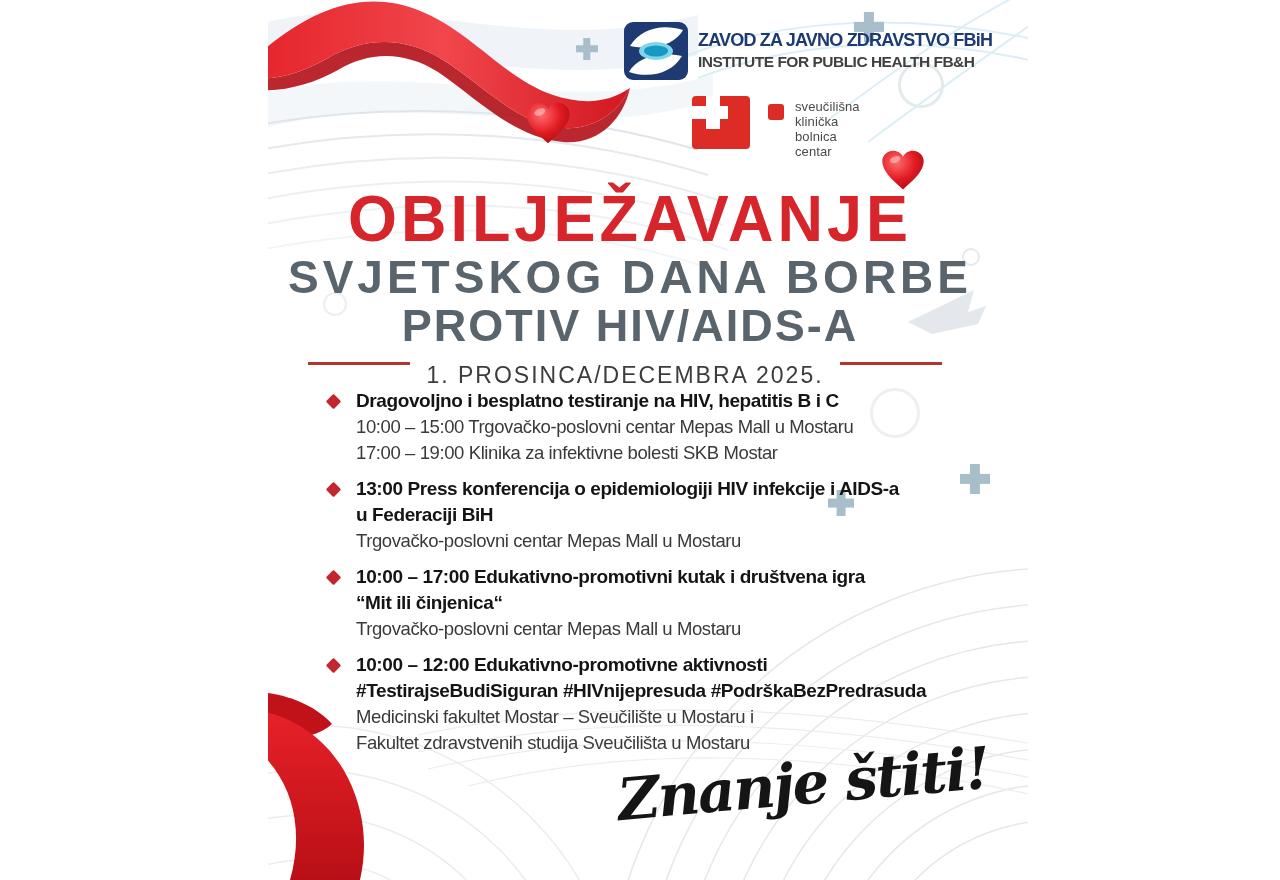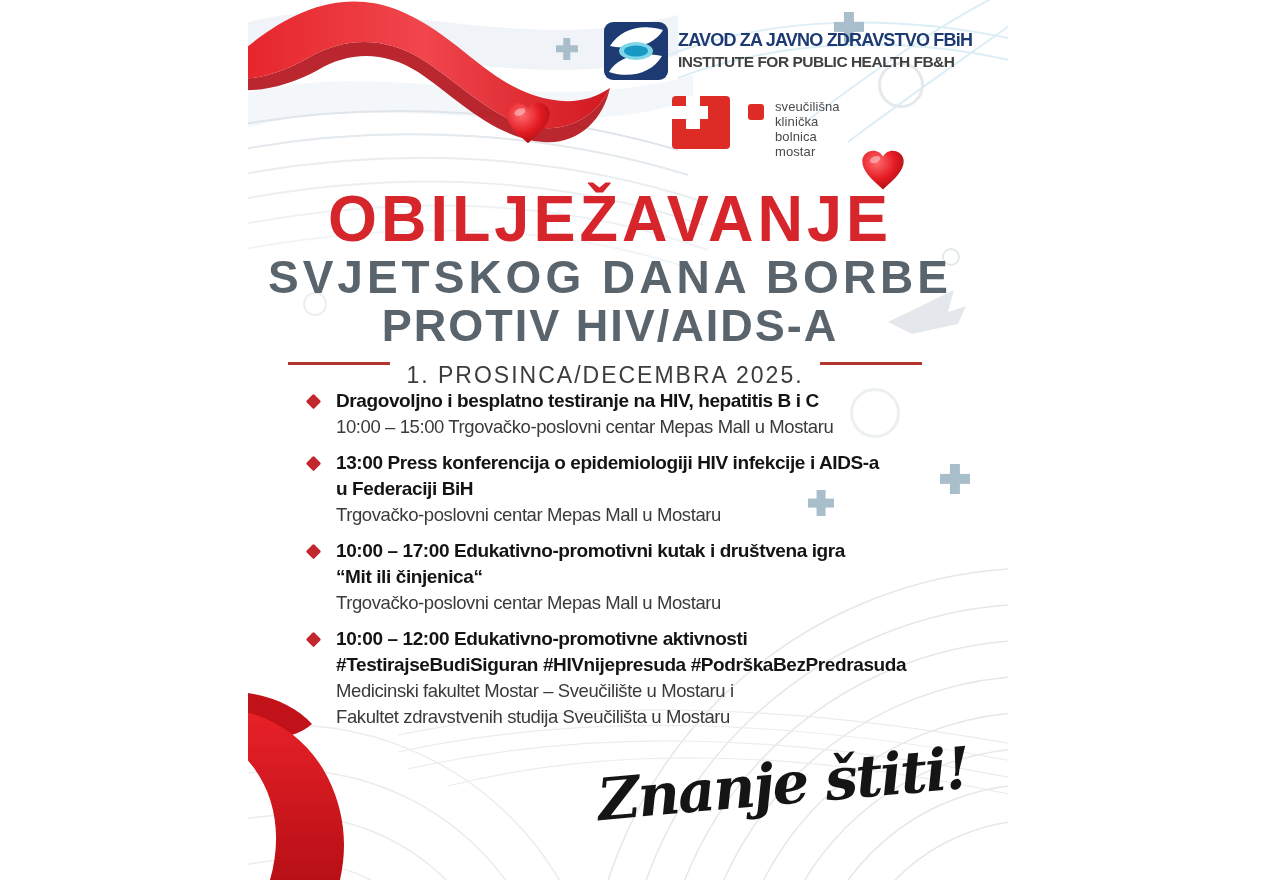--- a/index.html
+++ b/index.html
@@ -1,18 +1,18 @@
 <!DOCTYPE html>
 <html><head>
 <meta charset="utf-8">
 <style>
   html,body{margin:0;padding:0;background:#ffffff;}
   .canvas{position:relative;width:1280px;height:880px;background:#ffffff;overflow:hidden;
           font-family:"Liberation Sans",sans-serif;}
-  .poster{position:absolute;left:248px;top:0;width:760px;height:640px;}
+  .poster{position:absolute;left:268px;top:0;width:760px;height:640px;}
 
   
   .deco-svg{position:absolute;left:0;top:0;width:760px;height:880px;z-index:0;}
   .ribbon-top{position:absolute;left:0;top:0;width:420px;height:180px;z-index:1;}
   .ribbon-bottom{position:absolute;left:0;top:680px;width:200px;height:200px;z-index:1;}
 
   .plus{position:absolute;z-index:1;}
   .plus::before{content:"";position:absolute;left:50%;top:0;width:34%;height:100%;
                 transform:translateX(-50%);background:#A9BECB;}
   .plus::after{content:"";position:absolute;top:50%;left:0;height:34%;width:100%;
@@ -167,21 +167,21 @@
       <span class="zavod-l1">ZAVOD ZA JAVNO ZDRAVSTVO FBiH</span>
       <span class="zavod-l2">INSTITUTE FOR PUBLIC HEALTH FB&amp;H</span>
     </div>
 
     <div class="skb-mark"></div>
     <div class="skb-dot"></div>
     <div class="skb-text">
       <span>sveučilišna</span>
       <span>klinička</span>
       <span>bolnica</span>
-      <span>mostar</span>
+      <span>centar</span>
     </div>
 
     <svg class="heart" style="left:256px;top:100px;width:48px;height:48px;" viewBox="0 0 100 100">
       <defs>
         <radialGradient id="hg1" cx="0.35" cy="0.3" r="0.8">
           <stop offset="0" stop-color="#FF6B6F"></stop>
             <stop offset="0.55" stop-color="#E31B22"></stop>
           <stop offset="1" stop-color="#A30D13"></stop>
         </radialGradient>
       </defs>
@@ -216,20 +216,21 @@
     <div class="events">
 
       <div class="event">
         <div class="bullet"></div>
         <div>
           <div class="e-bold">
             <span>Dragovoljno i besplatno testiranje na HIV, hepatitis B i C</span>
           </div>
           <div class="e-detail">
             <span>10:00 – 15:00 Trgovačko-poslovni centar Mepas Mall u Mostaru</span>
+            <span>17:00 – 19:00 Klinika za infektivne bolesti SKB Mostar</span>
           </div>
         </div>
       </div>
 
       <div class="event">
         <div class="bullet"></div>
         <div>
           <div class="e-bold">
             <span>13:00 Press konferencija o epidemiologiji HIV infekcije i AIDS-a</span>
             <span>u Federaciji BiH</span>

